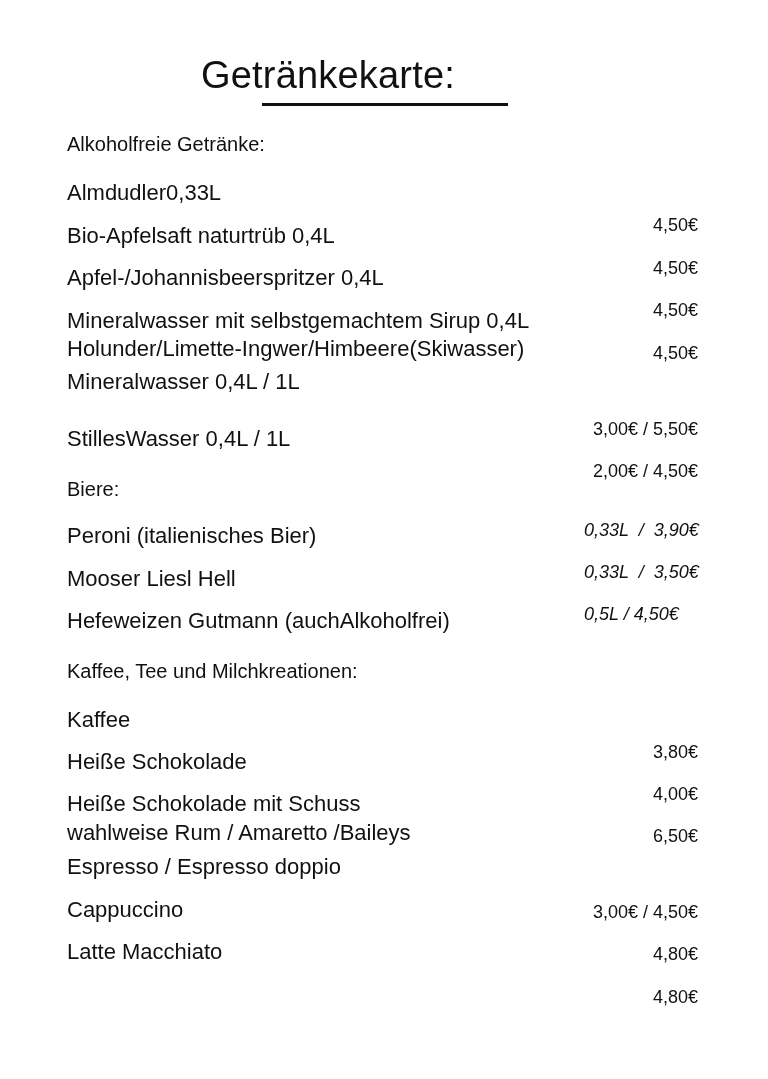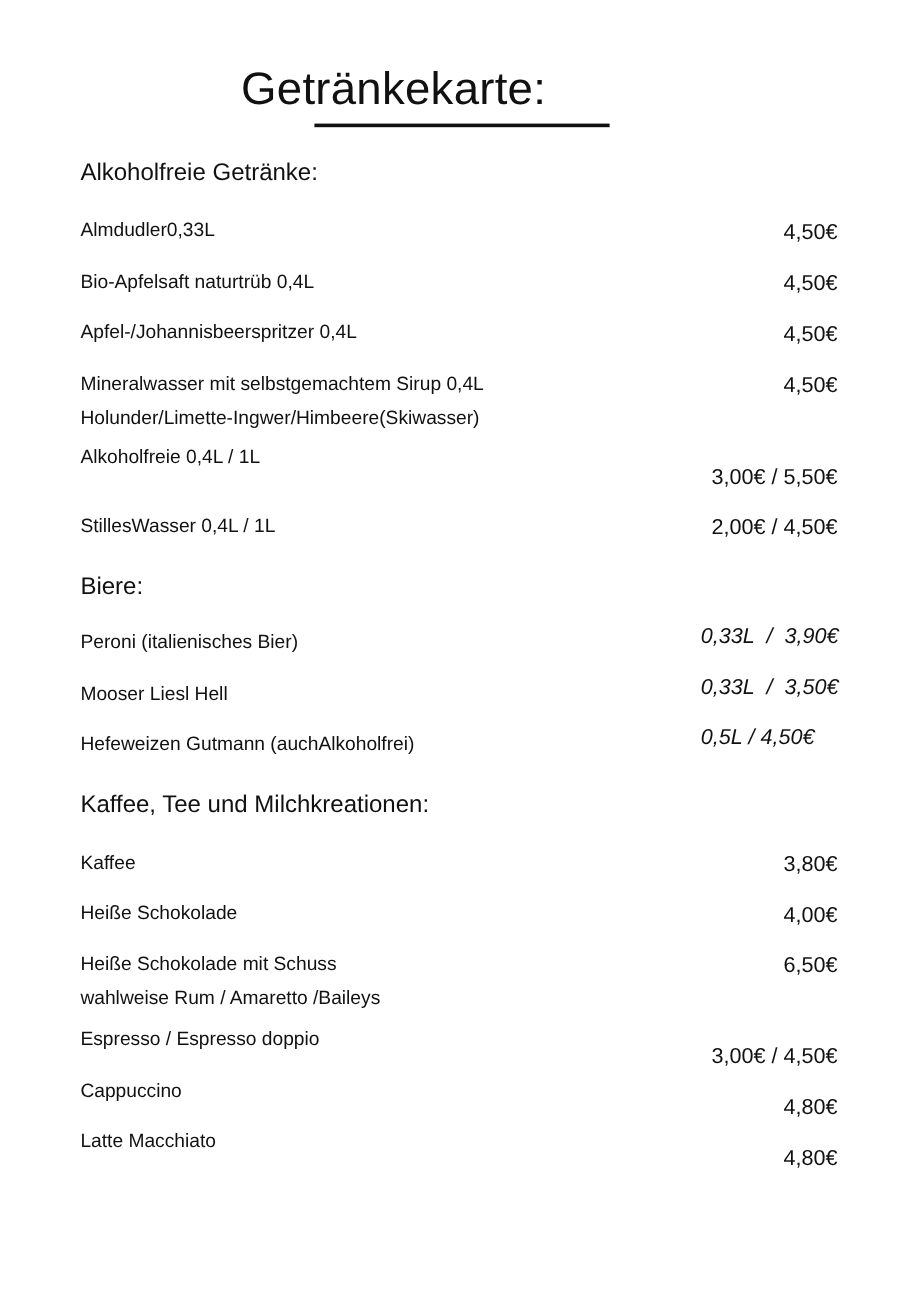--- a/index.html
+++ b/index.html
@@ -11,23 +11,23 @@
     .title {
       left: 0; width: 656px; top: 52px; text-align: center;
       font-size: 38px; line-height: 46px; letter-spacing: 0.2px;
     }
     .title-rule {
       position: absolute; left: 262px; top: 103px; width: 246px; height: 3px; background: #111111;
     }
     .section {
       left: 67px; font-size: 20px; line-height: 30px;
     }
-    .item { left: 67px; font-size: 16px; line-height: 28px; }
+    .item { left: 67px; font-size: 22px; line-height: 28px; }
     .price { font-size: 18px; line-height: 28px; text-align: right; }
-    .price.r698 { right: 70px; }
+    .price.r698 { right: 70px; margin-top: 32px; }
     .price.left584 { left: 584px; text-align: left; font-style: italic; }
   </style>
 </head>
 <body>
 
 <div class="abs title">Getränkekarte:</div>
 <div class="title-rule"></div>
 
 <div class="abs section" style="top:129px">Alkoholfreie Getränke:</div>
 
@@ -37,21 +37,21 @@
 <div class="abs item" style="top:222px">Bio-Apfelsaft naturtrüb 0,4L</div>
 <div class="abs price r698" style="top:222px">4,50€</div>
 
 <div class="abs item" style="top:264px">Apfel-/Johannisbeerspritzer 0,4L</div>
 <div class="abs price r698" style="top:264px">4,50€</div>
 
 <div class="abs item" style="top:307px">Mineralwasser mit selbstgemachtem Sirup 0,4L</div>
 <div class="abs item" style="top:335px">Holunder/Limette-Ingwer/Himbeere(Skiwasser)</div>
 <div class="abs price r698" style="top:307px">4,50€</div>
 
-<div class="abs item" style="top:368px">Alkoholfreie 0,4L / 1L</div>
+<div class="abs item" style="top:368px">Mineralwasser 0,4L / 1L</div>
 <div class="abs price r698" style="top:383px">3,00€ / 5,50€</div>
 
 <div class="abs item" style="top:425px">StillesWasser 0,4L / 1L</div>
 <div class="abs price r698" style="top:425px">2,00€ / 4,50€</div>
 
 <div class="abs section" style="top:474px">Biere:</div>
 
 <div class="abs item" style="top:522px">Peroni (italienisches Bier)</div>
 <div class="abs price left584" style="top:516px; white-space:pre">0,33L  /  3,90€</div>
 

